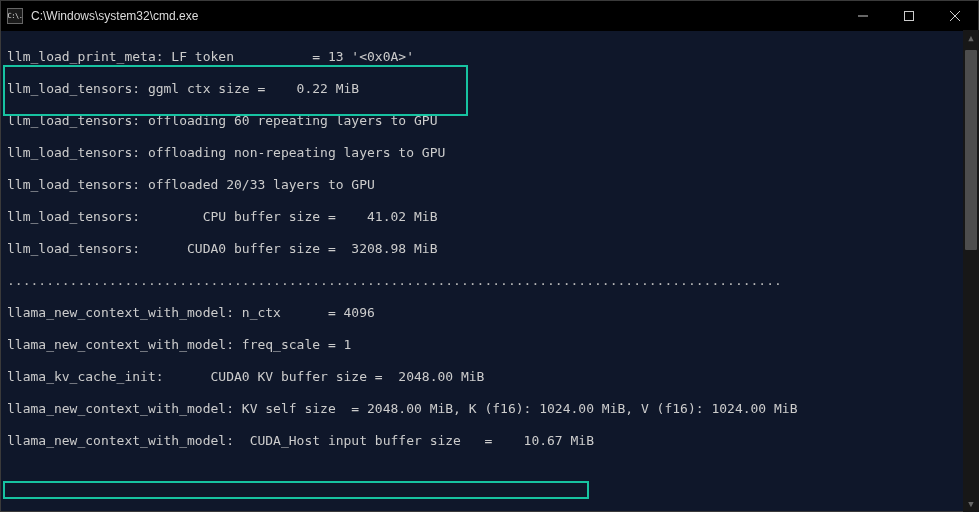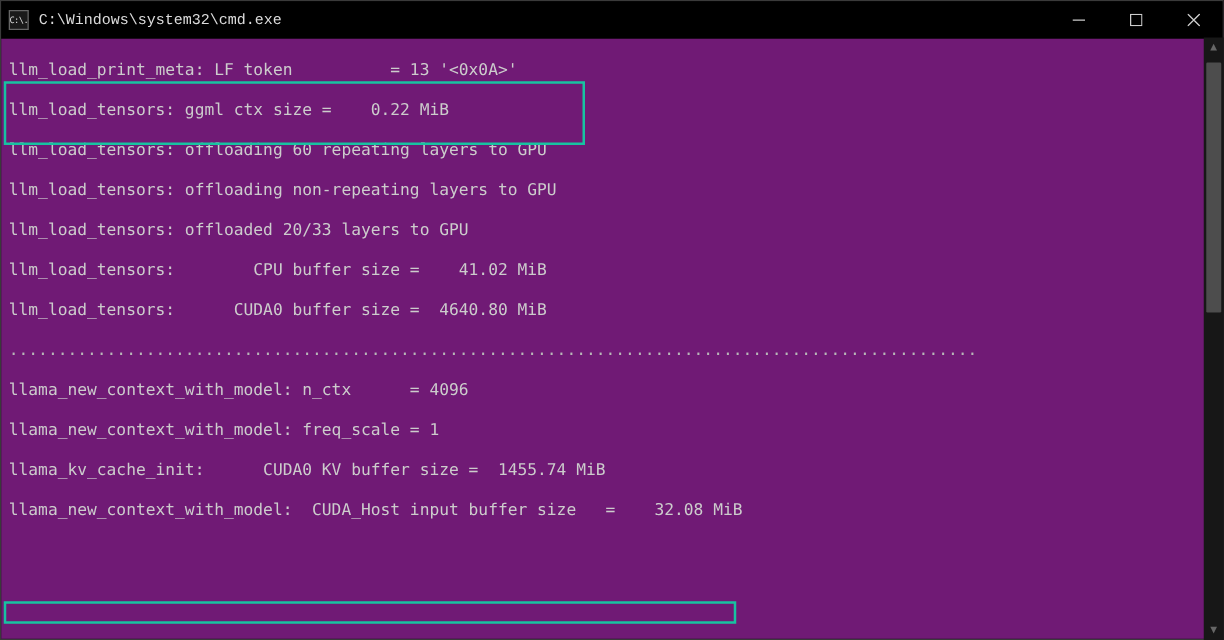--- a/index.html
+++ b/index.html
@@ -24,21 +24,21 @@
     color: #dcdcdc;
     font-family: "Segoe UI", sans-serif;
     font-size: 12px;
     user-select: none;
     flex-shrink: 0;
   }
   .titlebar .icon-box {
     width: 28px; height: 30px;
     display: flex; align-items: center; justify-content: center;
   }
-  .titlebar .title { flex: 0 0 auto; padding-left: 2px; font-family: Liberation Mono, monospace; }
+  .titlebar .title { flex: 0 0 auto; padding-left: 2px; }
   .titlebar .spacer { flex: 1; }
   .win-btn {
     width: 46px; height: 30px;
     display: flex; align-items: center; justify-content: center;
     color: #cccccc;
   }
   .win-btn svg { width: 10px; height: 10px; }
   .cmd-icon {
     width: 16px; height: 16px;
     background: #1a1a1a;
@@ -46,21 +46,21 @@
     box-sizing: border-box;
     display: flex; align-items: center; justify-content: center;
     color: #ddd;
     font-size: 7px;
     font-family: Consolas, monospace;
     letter-spacing: -0.5px;
   }
   
   .client {
     flex: 1;
-    background: #701a75;
+    background: #0f172a;
     color: #cccccc;
     font-size: 13px;
     line-height: 16px;
     padding: 2px 4px 7px 6px;
     white-space: pre;
     overflow: hidden;
     box-sizing: border-box;
     position: relative;
   }
   .client .row { height: 16px; }
@@ -126,26 +126,27 @@
     </div>
   </div>
 
   <div class="client">
 <div class="row"><span>llm_load_print_meta: LF token          = 13 '&lt;0x0A&gt;'</span></div>
 <div class="row"><span>llm_load_tensors: ggml ctx size =    0.22 MiB</span></div>
 <div class="row"><span>llm_load_tensors: offloading 60 repeating layers to GPU</span></div>
 <div class="row"><span>llm_load_tensors: offloading non-repeating layers to GPU</span></div>
 <div class="row"><span>llm_load_tensors: offloaded 20/33 layers to GPU</span></div>
 <div class="row"><span>llm_load_tensors:        CPU buffer size =    41.02 MiB</span></div>
-<div class="row"><span>llm_load_tensors:      CUDA0 buffer size =  4640.80 MiB</span></div>
+<div class="row"><span>llm_load_tensors:      CUDA0 buffer size =  3208.98 MiB</span></div>
 <div class="row dead"><span>...................................................................................................</span></div>
 <div class="row"><span>llama_new_context_with_model: n_ctx      = 4096</span></div>
 <div class="row"><span>llama_new_context_with_model: freq_scale = 1</span></div>
-<div class="row"><span>llama_kv_cache_init:      CUDA0 KV buffer size =  1455.74 MiB</span></div>
-<div class="row"><span>llama_new_context_with_model:  CUDA_Host input buffer size   =    32.08 MiB</span></div>
+<div class="row"><span>llama_kv_cache_init:      CUDA0 KV buffer size =  2048.00 MiB</span></div>
+<div class="row"><span>llama_new_context_with_model: KV self size  = 2048.00 MiB, K (f16): 1024.00 MiB, V (f16): 1024.00 MiB</span></div>
+<div class="row"><span>llama_new_context_with_model:  CUDA_Host input buffer size   =    10.67 MiB</span></div>
 
 
 
 
 
 
 
 
 
 

